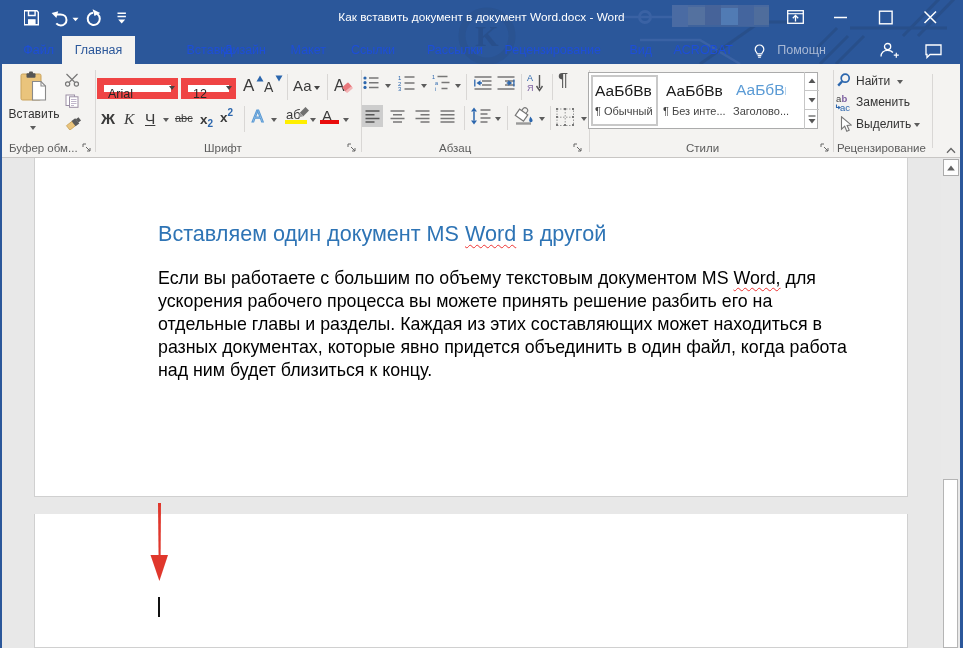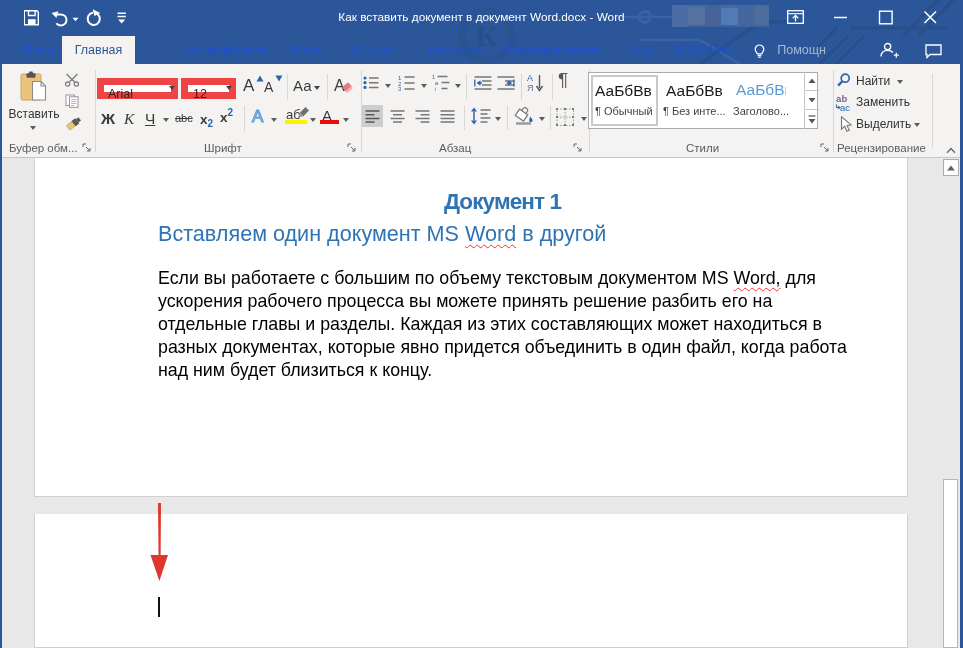--- a/index.html
+++ b/index.html
@@ -363,21 +363,20 @@
     <div class="abs" style="left:856px;top:31px;">Заменить</div>
     <svg class="abs" style="left:840px;top:52px;" width="12" height="16" viewBox="0 0 12 16">
       <path d="M1.5 0.8 L1.5 13.2 L4.7 10.2 L6.8 15.3 L9.2 14.3 L7.1 9.4 L11.4 9.1 z" fill="#fff" stroke="#777" stroke-width="1.1"></path>
     </svg>
     <div class="abs" style="left:856px;top:53px;">Выделить</div>
     <div class="caret" style="left:914px;top:59px;"></div>
   </div>
   <div class="abs" id="docarea">
     <div class="page" id="page1" style="top:0; height:339px;"></div>
     <div class="page" id="page2" style="top:356px; height:134px;"></div>
-    <div class="abs" style="left:0;top:31px;width:963px;text-align:center;font-size:22.5px;font-weight:bold;color:#2e74b5;letter-spacing:-0.9px;"><span style="position:relative;left:21px;">Документ 1</span></div>
     <div class="abs" style="left:158px;top:63px;font-size:21.6px;color:#2e74b5;">Вставляем один документ MS <span class="sq">Word</span> в другой</div>
     <div class="abs" style="left:158px;top:109px;width:760px;font-size:17.8px;line-height:23px;color:#000;">Если вы работаете с большим по объему текстовым документом MS <span class="sq">Word,</span> для<br>ускорения рабочего процесса вы можете принять решение разбить его на<br>отдельные главы и разделы. Каждая из этих составляющих может находиться в<br>разных документах, которые явно придется объединить в один файл, когда работа<br>над ним будет близиться к концу.</div>
 
     <svg class="abs" style="left:146px;top:344px;" width="26" height="82" viewBox="0 0 26 82">
       <path d="M12 1 L15 1 L14.6 57 L12.6 57 z" fill="#e0372c"></path>
       <path d="M4.5 53 L22 53 L13.4 79 z" fill="#e0372c"></path>
     </svg>
     <div class="abs" style="left:158px;top:439px;width:1.5px;height:20px;background:#111;"></div>
 
     <div class="abs" style="left:941px;top:0;width:19px;height:490px;background:#e9e9e9;"></div>

